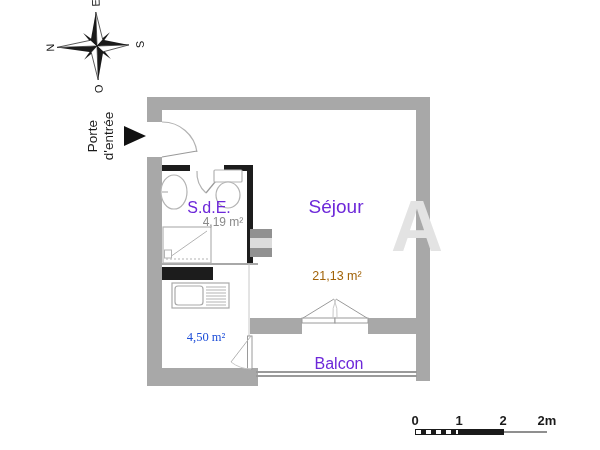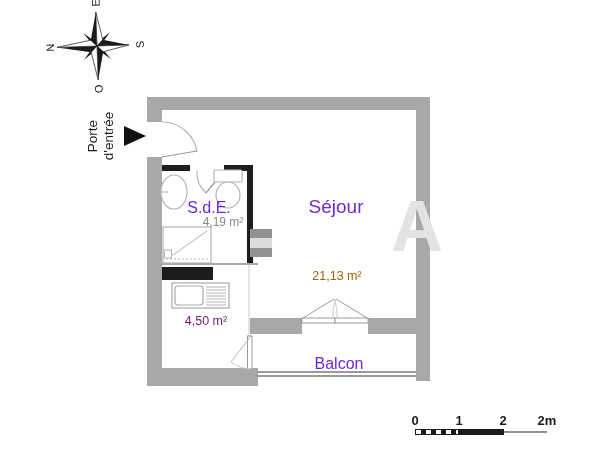--- a/index.html
+++ b/index.html
@@ -125,21 +125,21 @@
   <div id="entrance-label">Porte
 d'entrée</div>
   <div id="entrance-arrow"></div>
 
   <div class="roomname" style="left:209px;top:199px;font-size:16px;">S.d.E.</div>
   <div class="roomarea" style="left:207px;top:215px;font-size:12px;margin-left:16px;">4,19 m²</div>
 
   <div class="roomname" style="left:336px;top:196px;font-size:19px;">Séjour</div>
   <div class="roomarea" style="left:337px;top:221px;font-size:12.5px;color:#a16207;margin-top:48px;">21,13 m²</div>
 
-  <div class="roomarea" style="left:206px;top:314px;font-size:12.5px;color:#701a75;">4,50 m²</div>
+  <div class="roomarea" style="left:206px;top:330px;font-size:12.5px;color:#1d4ed8;font-family:Liberation Serif, serif;">4,50 m²</div>
 
   <div class="roomname" style="left:339px;top:355px;font-size:16px;">Balcon</div>
 
   <div>
     <span class="scalenum" style="left:415px;">0</span>
     <span class="scalenum" style="left:459px;">1</span>
     <span class="scalenum" style="left:503px;">2</span>
     <span class="scalenum" style="left:547px;">2m</span>
     <div id="segA"></div>
     <div id="segB"></div>

